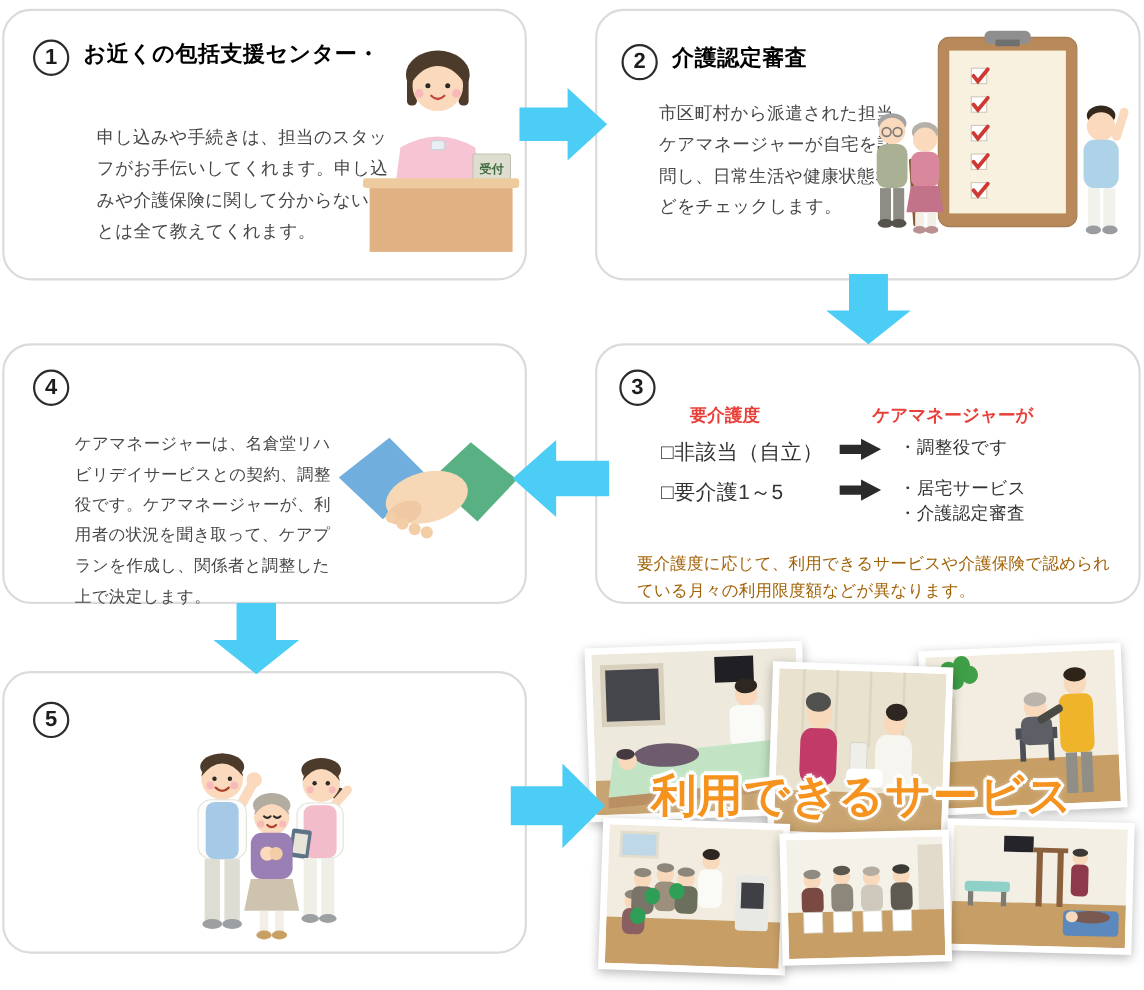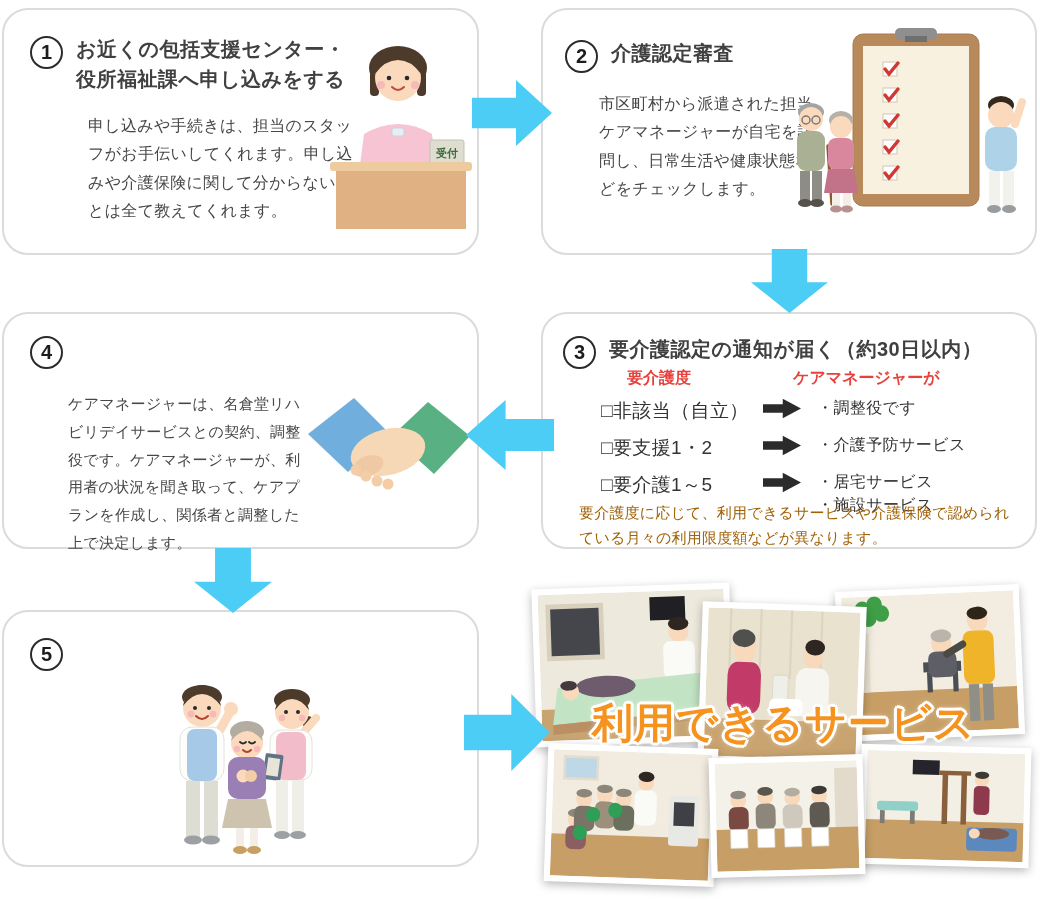--- a/index.html
+++ b/index.html
@@ -11,21 +11,21 @@
   .card1 { left: 2px;   top: 8px;   width: 477px; height: 247px; }
   .card2 { left: 541px; top: 8px;   width: 496px; height: 247px; }
   .card3 { left: 541px; top: 312px; width: 496px; height: 237px; }
   .card4 { left: 2px;   top: 312px; width: 477px; height: 237px; }
   .card5 { left: 2px;   top: 610px; width: 477px; height: 257px; }
 
   .head { position: absolute; display: flex; align-items: flex-start; gap: 13px; }
   .num { flex: none; width: 33px; height: 33px; border: 2.5px solid #2b2b2b; border-radius: 50%;
          display: flex; align-items: center; justify-content: center;
          font-size: 20px; font-weight: bold; color: #1d1d1d; margin-top: 2px; }
-  .title { font-size: 20px; font-weight: bold; color: #404040; line-height: 1.5; letter-spacing: 0.5px; }
+  .title { font-size: 20px; font-weight: bold; color: #000000; line-height: 1.5; letter-spacing: 0.5px; }
   .body-text { position: absolute; font-size: 16px; color: #474747; line-height: 1.78;
                letter-spacing: 0.3px; word-break: break-all; }
 
   .h1pos { left: 26px; top: 24px; }
   .b1pos { left: 84px; top: 102px; width: 278px; }
   .h2pos { left: 22px; top: 28px; }
   .b2pos { left: 56px; top: 80px;  width: 222px; }
   .h3pos { left: 20px; top: 20px; }
   .h4pos { left: 26px; top: 20px; }
   .b4pos { left: 64px; top: 76px;  width: 242px; font-size: 15px; line-height: 1.85; }
@@ -76,21 +76,20 @@
 </head>
 <body>
 
 <div class="canvas">
 
   <section class="card card1">
     <div class="head h1pos">
       <span class="num">1</span>
       <h2 class="title">
         <span style="display:block">お近くの包括支援センター・</span>
-        <span style="display:block">役所福祉課へ申し込みをする</span>
       </h2>
     </div>
     <p class="body-text b1pos">申し込みや手続きは、担当のスタッフがお手伝いしてくれます。申し込みや介護保険に関して分からないことは全て教えてくれます。</p>
     <svg class="illo" style="left:322px; top:22px;" width="150" height="200" viewBox="0 0 150 200">
       <ellipse cx="72" cy="36" rx="29" ry="22" fill="#4c3a2a"></ellipse>
       <rect x="44" y="32" width="9" height="32" rx="4" fill="#4c3a2a"></rect>
       <rect x="91" y="32" width="9" height="32" rx="4" fill="#4c3a2a"></rect>
       <circle cx="72" cy="46" r="23" fill="#fbd9bc"></circle>
       <path d="M49,42 Q53,18 72,16 Q91,18 95,42 Q85,28 72,28 Q59,28 49,42 Z" fill="#4c3a2a"></path>
       <circle cx="63" cy="46" r="2.3" fill="#2a2a2a"></circle>
@@ -158,43 +157,37 @@
       <rect x="210" y="145" width="11" height="36" fill="#f2f2ec"></rect>
       <rect x="224" y="145" width="11" height="36" fill="#f2f2ec"></rect>
       <ellipse cx="215" cy="183" rx="7" ry="4" fill="#9a9da0"></ellipse>
       <ellipse cx="230" cy="183" rx="7" ry="4" fill="#9a9da0"></ellipse>
     </svg>
   </section>
 
   <section class="card card3">
     <div class="head h3pos">
       <span class="num">3</span>
-      <h2 class="title" style="font-size:20px">要介護認定の通知が届く（約30日以内）</h2>
     </div>
     <div class="care-headers">
       <span class="lvl-h">要介護度</span>
       <span class="svc-h">ケアマネージャーが</span>
     </div>
     <div class="care-rows">
       <div class="care-row">
         <span class="care-level">□非該当（自立）</span>
         <span class="mini-arrow"></span>
         <span class="care-services">・調整役です</span>
       </div>
       <div class="care-row">
-        <span class="care-level">□要支援1・2</span>
-        <span class="mini-arrow"></span>
-        <span class="care-services">・介護予防サービス</span>
-      </div>
-      <div class="care-row">
         <span class="care-level">□要介護1～5</span>
         <span class="mini-arrow"></span>
         <span class="care-services">
           <span style="display:block">・居宅サービス</span>
-          <span style="display:block">・施設サービス</span>
+          <span style="display:block">・介護認定審査</span>
         </span>
       </div>
     </div>
     <p class="care-footer">要介護度に応じて、利用できるサービスや介護保険で認められている月々の利用限度額などが異なります。</p>
   </section>
 
   <section class="card card4">
     <div class="head h4pos">
       <span class="num">4</span>
     </div>

